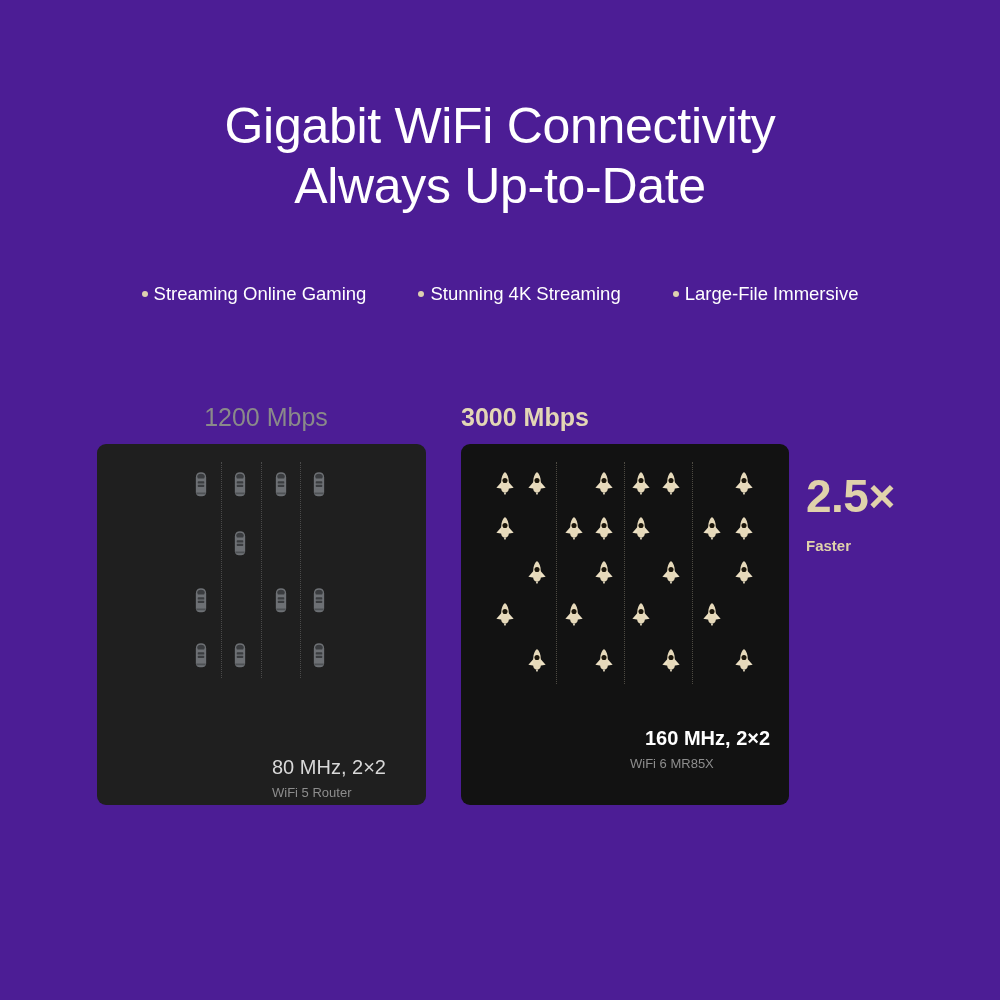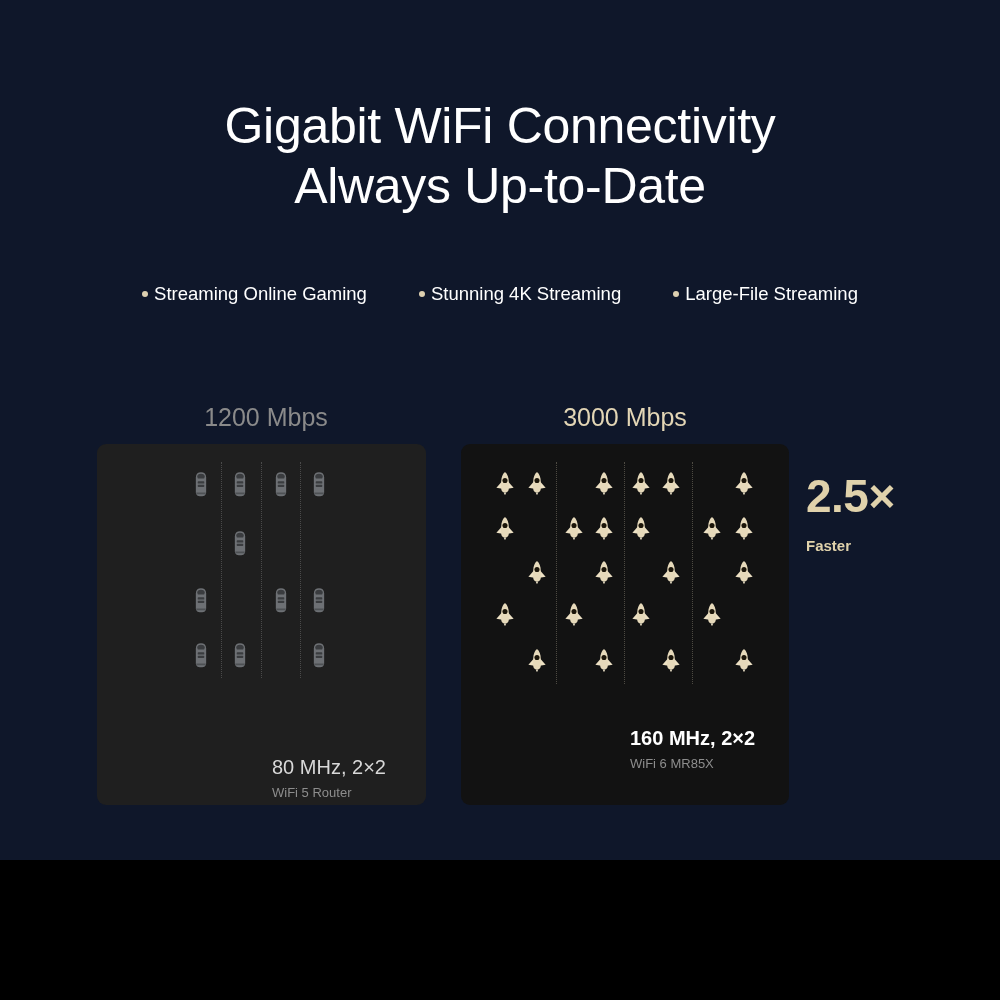--- a/index.html
+++ b/index.html
@@ -11,22 +11,22 @@
     width: 1000px;
     height: 1000px;
     overflow: hidden;
     font-family: "Liberation Sans", sans-serif;
     color: #ffffff;
     position: relative;
   }
   #stage {
     position: relative;
     width: 1000px;
-    height: 860px;
-    background: #0f172a;
+    height: 1000px;
+    background: #4c1d95;
   }
 
   
   .headline {
     position: absolute;
     left: 0;
     top: 96px;
     width: 1000px;
     text-align: center;
     font-size: 50px;
@@ -77,23 +77,22 @@
     top: 402px;
     width: 330px;
     text-align: center;
     color: #8a8a8a;
     font-weight: 400;
   }
   .speed-label.right {
     left: 461px;
     top: 402px;
     width: 328px;
-    text-align: center;
     color: #e3d6b5;
-    font-weight: 400;
+    font-weight: 700;
   }
 
   
   .panel {
     position: absolute;
     border-radius: 9px;
     overflow: hidden;
   }
   .panel.left {
     left: 97px;
@@ -166,20 +165,21 @@
     font-weight: 400;
     margin-top: 28px;
   }
   .caption.right {
     left: 630px;
     top: 726px;
   }
   .caption.right .cap-main {
     color: #ffffff;
     font-weight: 700;
+    margin-left: 15px;
   }
 
   
   .badge {
     position: absolute;
     left: 806px;
     top: 472px;
   }
   .badge .badge-big {
     font-size: 46px;
@@ -210,21 +210,21 @@
     <div class="bullet">
       <span class="bullet-dot"></span>
       <span>Streaming Online Gaming</span>
     </div>
     <div class="bullet">
       <span class="bullet-dot"></span>
       <span>Stunning 4K Streaming</span>
     </div>
     <div class="bullet">
       <span class="bullet-dot"></span>
-      <span>Large-File Streaming</span>
+      <span>Large-File Immersive</span>
     </div>
   </div>
 
   <div class="speed-label left">1200 Mbps</div>
   <div class="speed-label right">3000 Mbps</div>
 
   <div class="panel left">
     <div class="lanes">
       <div class="lane-line" style="left:124px; top:18px; height:216px;"></div>
       <div class="lane-line" style="left:164px; top:18px; height:216px;"></div>

